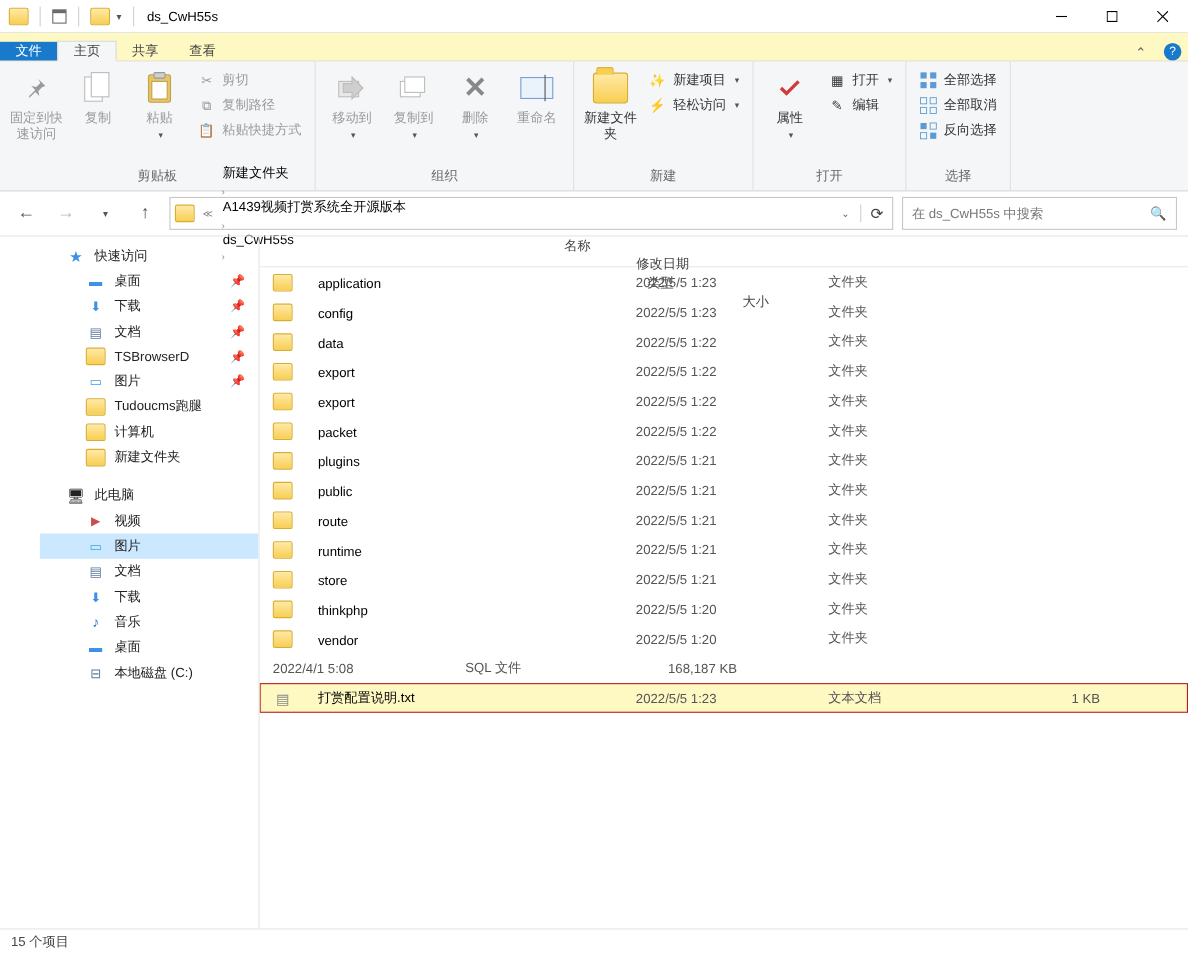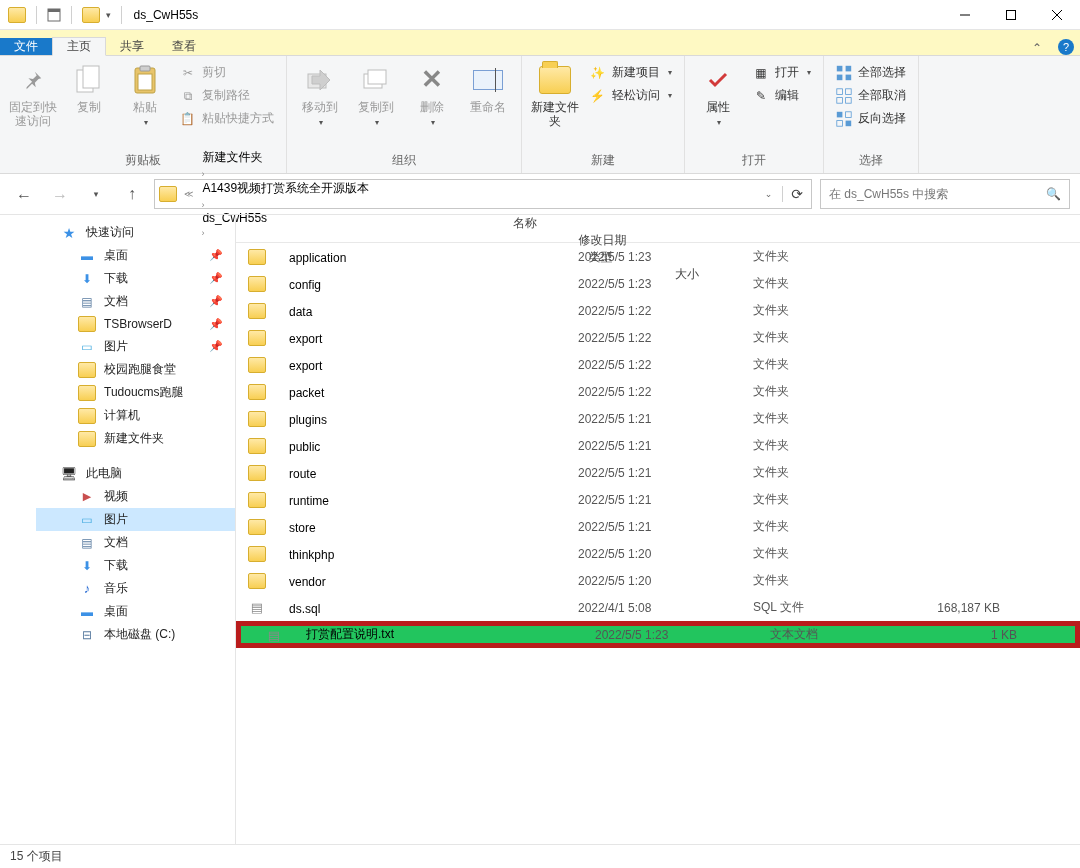--- a/index.html
+++ b/index.html
@@ -88,21 +88,21 @@
 
 .filearea { flex:1; display:flex; flex-direction:column; min-width:0; }
 .colheaders { height:28px; display:flex; align-items:center; border-bottom:1px solid #e8e8e8; color:#444;flex-direction:column; }
 .colheaders .ch { padding:0 8px; border-right:1px solid transparent; }
 .col-name { width:330px; padding-left:20px !important; }
 .col-date { width:175px; }
 .col-type { width:155px; }
 .col-size { width:100px; text-align:right; }
 .filelist { flex:1; overflow:auto; }
 .row { height:27px; display:flex; align-items:center; padding-left:12px; }
-.row.selected { background:#22c55e; border:5px solid #b91c1c; padding-left:24px; }
+.row.selected { background:#fef9c3; border:1px solid #b91c1c; padding-left:11px; }
 .row .c-name { width:330px; display:flex; align-items:flex-end; gap:23px; }
 .row .c-date { width:175px; color:#555; }
 .row .c-type { width:155px; color:#555; }
 .row .c-size { width:100px; text-align:right; color:#555; padding-right:8px; }
 .row .fi { width:18px; height:16px; display:flex; align-items:center; justify-content:center; }
 .fi.folder { background: linear-gradient(#ffe9a6,#f8cf53); border:1px solid #d7ae2f; border-radius:2px; }
 .fi.file::before { content:"▤"; color:#8a8a8a; font-size:13px; }
 
 
 .statusbar { height:24px; border-top:1px solid #e5e5e5; display:flex; align-items:center; padding:0 10px; color:#444; }
@@ -385,24 +385,20 @@
           <span>TSBrowserD</span>
           <span class="pin">📌</span>
         </div>
         <div class="sb-item lvl2">
           <span class="sbi pic"></span>
           <span>图片</span>
           <span class="pin">📌</span>
         </div>
         <div class="sb-item lvl2">
           <span class="sbi folder"></span>
-          <span>校园跑腿食堂</span>
-        </div>
-        <div class="sb-item lvl2">
-          <span class="sbi folder"></span>
           <span>Tudoucms跑腿</span>
         </div>
         <div class="sb-item lvl2">
           <span class="sbi folder"></span>
           <span>计算机</span>
         </div>
         <div class="sb-item lvl2">
           <span class="sbi folder"></span>
           <span>新建文件夹</span>
         </div>
@@ -563,24 +559,20 @@
         <div class="row">
           <div class="c-name">
             <span class="fi folder"></span>
             <span>vendor</span>
           </div>
           <div class="c-date">2022/5/5 1:20</div>
           <div class="c-type">文件夹</div>
           <div class="c-size"></div>
         </div>
         <div class="row">
-          <div class="c-name">
-            <span class="fi file"></span>
-            <span>ds.sql</span>
-          </div>
           <div class="c-date">2022/4/1 5:08</div>
           <div class="c-type">SQL 文件</div>
           <div class="c-size">168,187 KB</div>
         </div>
         <div class="row selected">
           <div class="c-name">
             <span class="fi file"></span>
             <span>打赏配置说明.txt</span>
           </div>
           <div class="c-date">2022/5/5 1:23</div>

